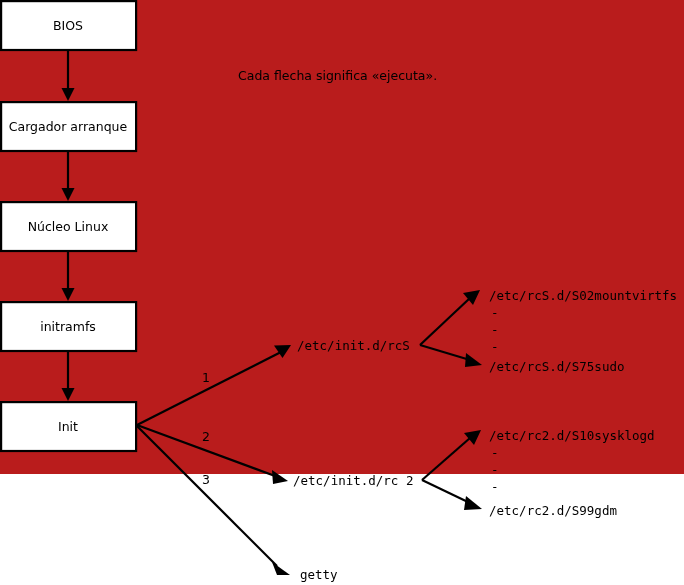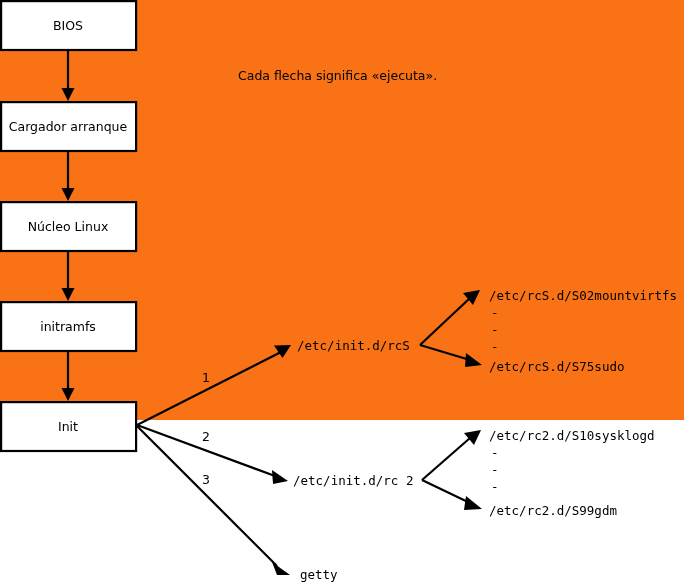--- a/index.html
+++ b/index.html
@@ -9,22 +9,22 @@
   }
   body {
     width: 684px;
     height: 585px;
     font-family: "DejaVu Sans", sans-serif;
     overflow: hidden;
   }
   #diagram-root {
     position: relative;
     width: 684px;
-    height: 420px;
-    background: #f97316;
+    height: 474px;
+    background: #b91c1c;
   }
   svg#boot-diagram {
     display: block;
     width: 684px;
     height: 585px;
   }
   .box-rect {
     fill: #ffffff;
     stroke: #000000;
     stroke-width: 2.2;

